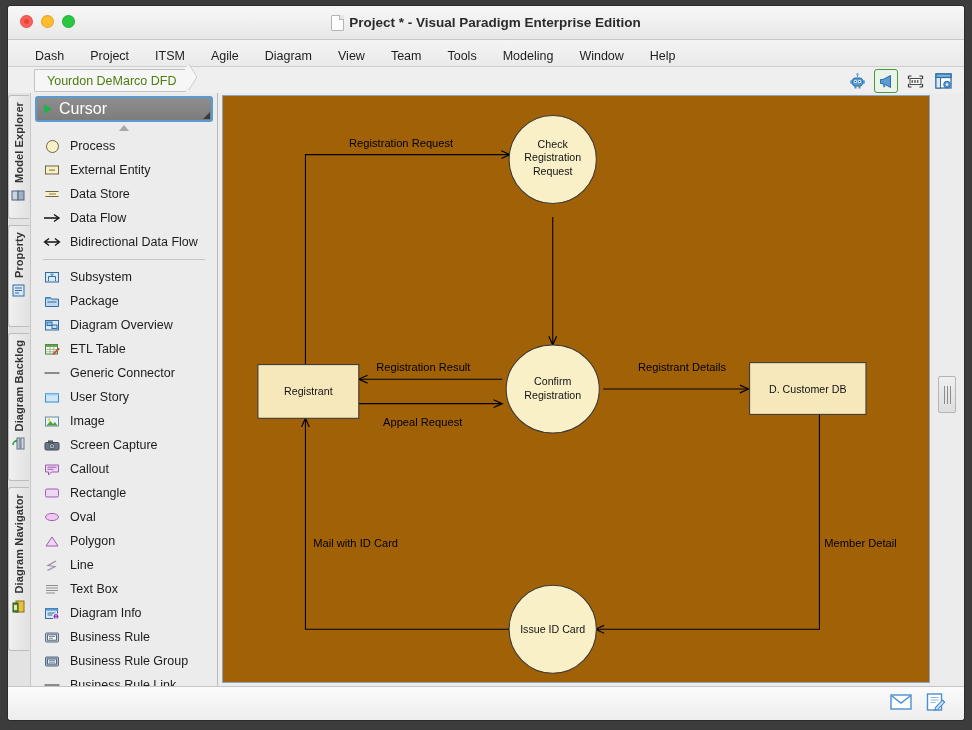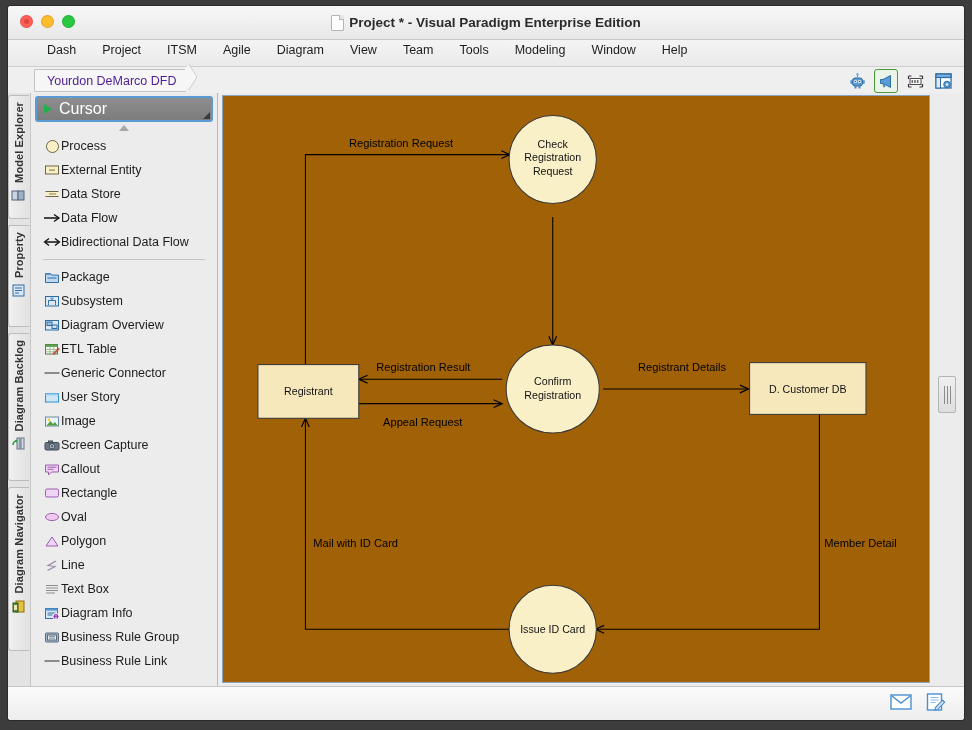--- a/index.html
+++ b/index.html
@@ -27,32 +27,32 @@
     font-size:13.5px;font-weight:bold;color:#2b2b2b;
   }
   .doc-icon{width:11px;height:14px;background:#fdfdfd;border:1px solid #b4b4b4;
     position:relative;border-radius:1px;}
   .doc-icon:after{content:"";position:absolute;right:-1px;top:-1px;width:4px;height:4px;
     background:#e8e8e8;border-left:1px solid #b4b4b4;border-bottom:1px solid #b4b4b4;}
 
   
   #menubar{
     height:26px;background:linear-gradient(#f4f4f4,#eaeaea);
-    border-bottom:1px solid #cfcfcf;display:flex;align-items:flex-start;padding-left:26px;
+    border-bottom:1px solid #cfcfcf;display:flex;align-items:flex-end;padding-left:14px;
   }
   .menu-item{font-size:12.5px;color:#1d1d1d;padding:3px 13px;border-radius:3px;cursor:default;white-space:nowrap;}
 
   
   #tabstrip{
     height:27px;background:#efefef;border-bottom:1px solid #bfbfbf;
     display:flex;align-items:center;position:relative;
   }
   #doctab{
     margin-left:26px;height:21px;display:flex;align-items:center;
-    padding:0 10px 0 12px;font-size:12.5px;color:#4c1d95;
+    padding:0 10px 0 12px;font-size:12.5px;color:#4d7c0f;
     background:#f6f6f6;border:1px solid #c3c3c3;border-right:none;
     border-radius:2px 0 0 2px;position:relative;
   }
   #doctab:after{
     content:"";position:absolute;right:-11px;top:-1px;width:15px;height:15px;
     background:#f6f6f6;border-top:1px solid #c3c3c3;border-right:1px solid #c3c3c3;
     transform:rotate(45deg) skew(12deg,12deg);border-radius:0 3px 0 0;
   }
   #tb-icons{position:absolute;right:10px;top:2px;display:flex;align-items:center;gap:6px;}
   .tbi{width:22px;height:22px;display:flex;align-items:center;justify-content:center;}
@@ -87,21 +87,21 @@
     border:2px solid #5b9bd5;border-radius:3px;padding-left:7px;position:relative;
   }
   #cursor-row:after{
     content:"";position:absolute;right:1px;bottom:1px;
     border-style:solid;border-width:0 0 7px 7px;border-color:transparent transparent #3a3a3a transparent;
   }
   .tri-play{width:0;height:0;border-style:solid;border-width:5px 0 5px 8px;
     border-color:transparent transparent transparent #22b14c;}
   .scroll-arrow{display:flex;justify-content:center;padding:3px 0;}
   .arrow-up{width:0;height:0;border-style:solid;border-width:0 5px 6px 5px;border-color:transparent transparent #a8a8a8 transparent;}
-  .pal-item{height:24px;display:flex;align-items:center;padding-left:12px;font-size:12.5px;color:#1c1c1c;}
+  .pal-item{height:24px;display:flex;align-items:center;gap:9px;padding-left:12px;font-size:12.5px;color:#1c1c1c;}
   .pal-ico{width:18px;height:16px;display:flex;align-items:center;justify-content:center;flex:0 0 18px;}
   .pal-sep{height:1px;background:#c4c4c4;margin:5px 12px 5px 12px;}
 
   
   #canvas-outer{flex:1;background:#ececec;padding:2px 4px 4px 4px;position:relative;}
   #canvas{
     position:absolute;left:4px;top:2px;right:34px;bottom:4px;
     background:#a16207;border:1px solid #8ba6c0;overflow:hidden;
   }
   #right-rail{position:absolute;right:0;top:0;bottom:0;width:30px;background:#ececec;}
@@ -305,36 +305,36 @@
             </svg>
         </span>
         <span>Bidirectional Data Flow</span>
       </div>
 
       <div class="pal-sep"></div>
 
       <div class="pal-item">
         <span class="pal-ico">
           <svg width="16" height="14" viewBox="0 0 16 14">
+              <rect x="1.5" y="2.5" width="13" height="9.5" fill="#dce9f5" stroke="#2f6da3"></rect>
+              <path d="M8 4.5v2M4.5 9.5v-3h7v3M4.5 9.5v1.5M11.5 9.5v1.5" stroke="#2f6da3" fill="none"></path>
+              <rect x="6.5" y="3.5" width="3" height="1.6" fill="#5b9bd5"></rect>
+            </svg>
+        </span>
+        <span>Subsystem</span>
+      </div>
+      <div class="pal-item">
+        <span class="pal-ico">
+          <svg width="16" height="14" viewBox="0 0 16 14">
               <path d="M1.5 3.5h5l1.2 1.6h6.8v7.4H1.5z" fill="#bfd8ef" stroke="#2f6da3"></path>
               <rect x="1.5" y="3.5" width="5" height="1.6" fill="#5b9bd5"></rect>
               <path d="M3.5 8h9" stroke="#2f6da3"></path>
             </svg>
         </span>
         <span>Package</span>
-      </div>
-      <div class="pal-item">
-        <span class="pal-ico">
-          <svg width="16" height="14" viewBox="0 0 16 14">
-              <rect x="1.5" y="2.5" width="13" height="9.5" fill="#dce9f5" stroke="#2f6da3"></rect>
-              <path d="M8 4.5v2M4.5 9.5v-3h7v3M4.5 9.5v1.5M11.5 9.5v1.5" stroke="#2f6da3" fill="none"></path>
-              <rect x="6.5" y="3.5" width="3" height="1.6" fill="#5b9bd5"></rect>
-            </svg>
-        </span>
-        <span>Subsystem</span>
       </div>
       <div class="pal-item">
         <span class="pal-ico">
           <svg width="16" height="14" viewBox="0 0 16 14">
               <rect x="1.5" y="2.5" width="13" height="9.5" fill="#dce9f5" stroke="#2f6da3"></rect>
               <rect x="3" y="4" width="5" height="3.5" fill="#9bc2e4" stroke="#2f6da3"></rect>
               <rect x="8" y="7" width="5" height="3.5" fill="#cfe0f0" stroke="#2f6da3"></rect>
             </svg>
         </span>
         <span>Diagram Overview</span>
@@ -441,20 +441,30 @@
         <span class="pal-ico">
           <svg width="16" height="13" viewBox="0 0 16 13">
               <rect x="1.5" y="1.5" width="12" height="10" fill="#dce9f5" stroke="#2f6da3"></rect>
               <rect x="1.5" y="1.5" width="12" height="2.2" fill="#5b9bd5"></rect>
               <path d="M3.5 6h8M3.5 8h5" stroke="#2f6da3"></path>
               <circle cx="12" cy="9.5" r="3" fill="#8b2fae" stroke="#fff"></circle>
               <path d="M12 8.2v.7M12 9.8v2" stroke="#fff" stroke-width="1.2"></path>
             </svg>
         </span>
         <span>Diagram Info</span>
+      </div>
+      <div class="pal-item">
+        <span class="pal-ico">
+          <svg width="16" height="13" viewBox="0 0 16 13">
+              <rect x="1.5" y="2" width="13" height="9" rx="1" fill="#c4d2e0" stroke="#5b6b7d"></rect>
+              <rect x="3.5" y="3.8" width="9" height="5.4" fill="#f4f7fa" stroke="#5b6b7d"></rect>
+              <path d="M5 5.5h6M5 7.3h4" stroke="#7a8a9c"></path>
+            </svg>
+        </span>
+        <span>Business Rule</span>
       </div>
       <div class="pal-item">
         <span class="pal-ico">
           <svg width="16" height="13" viewBox="0 0 16 13">
               <rect x="1.5" y="2" width="13" height="9" rx="1" fill="#9fb6cc" stroke="#5b6b7d"></rect>
               <rect x="3.5" y="4" width="9" height="5" fill="#e8eef5" stroke="#5b6b7d"></rect>
               <path d="M5 5.6h6M5 7.2h6" stroke="#7a8a9c"></path>
             </svg>
         </span>
         <span>Business Rule Group</span>

